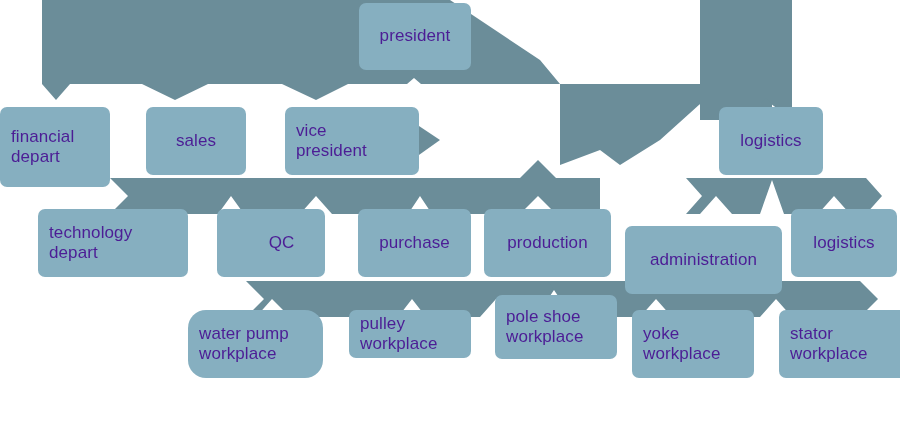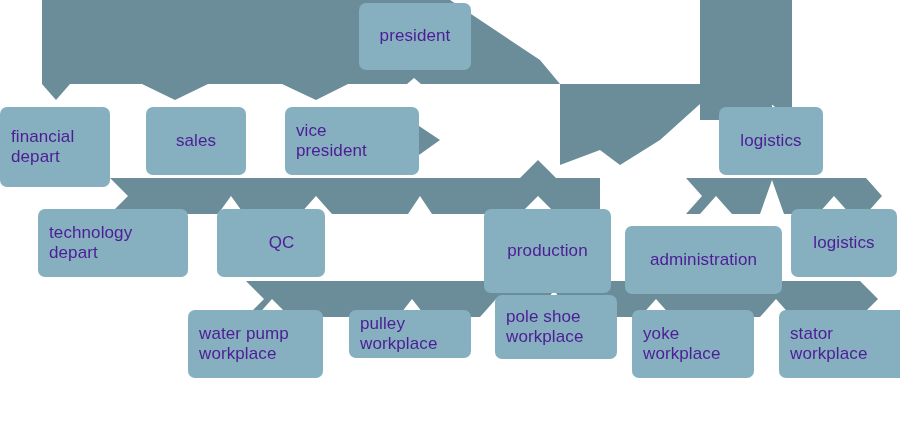--- a/index.html
+++ b/index.html
@@ -204,31 +204,34 @@
     <span class="label">logistics</span>
   </div>
 
   <div class="node" style="left:38px; top:209px; width:150px; height:68px;">
     <span class="label">technology
 depart</span>
   </div>
   <div class="node center" style="left:217px; top:209px; width:108px; height:68px;padding-left:32px;">
     <span class="label">QC</span>
   </div>
-  <div class="node center" style="left:484px; top:209px; width:127px; height:84px;">
+  <div class="node center" style="left:358px; top:209px; width:113px; height:68px;">
+    <span class="label">purchase</span>
+  </div>
+  <div class="node center" style="left:484px; top:209px; width:127px; height:68px;">
     <span class="label">production</span>
   </div>
   <div class="node center" style="left:625px; top:209px; width:157px; height:68px;margin-top:17px;">
     <span class="label">administration</span>
   </div>
   <div class="node center" style="left:791px; top:209px; width:106px; height:68px;">
     <span class="label">logistics</span>
   </div>
 
-  <div class="node" style="left:188px; top:310px; width:135px; height:68px;">
+  <div class="node" style="left:188px; top:310px; width:135px; height:68px;border-radius:18px;">
     <span class="label">water pump
 workplace</span>
   </div>
   <div class="node" style="left:349px; top:310px; width:122px; height:48px;">
     <span class="label">pulley
 workplace</span>
   </div>
   <div class="node" style="left:495px; top:295px; width:122px; height:64px;align-items:center;">
     <span class="label">pole shoe
 workplace</span>

